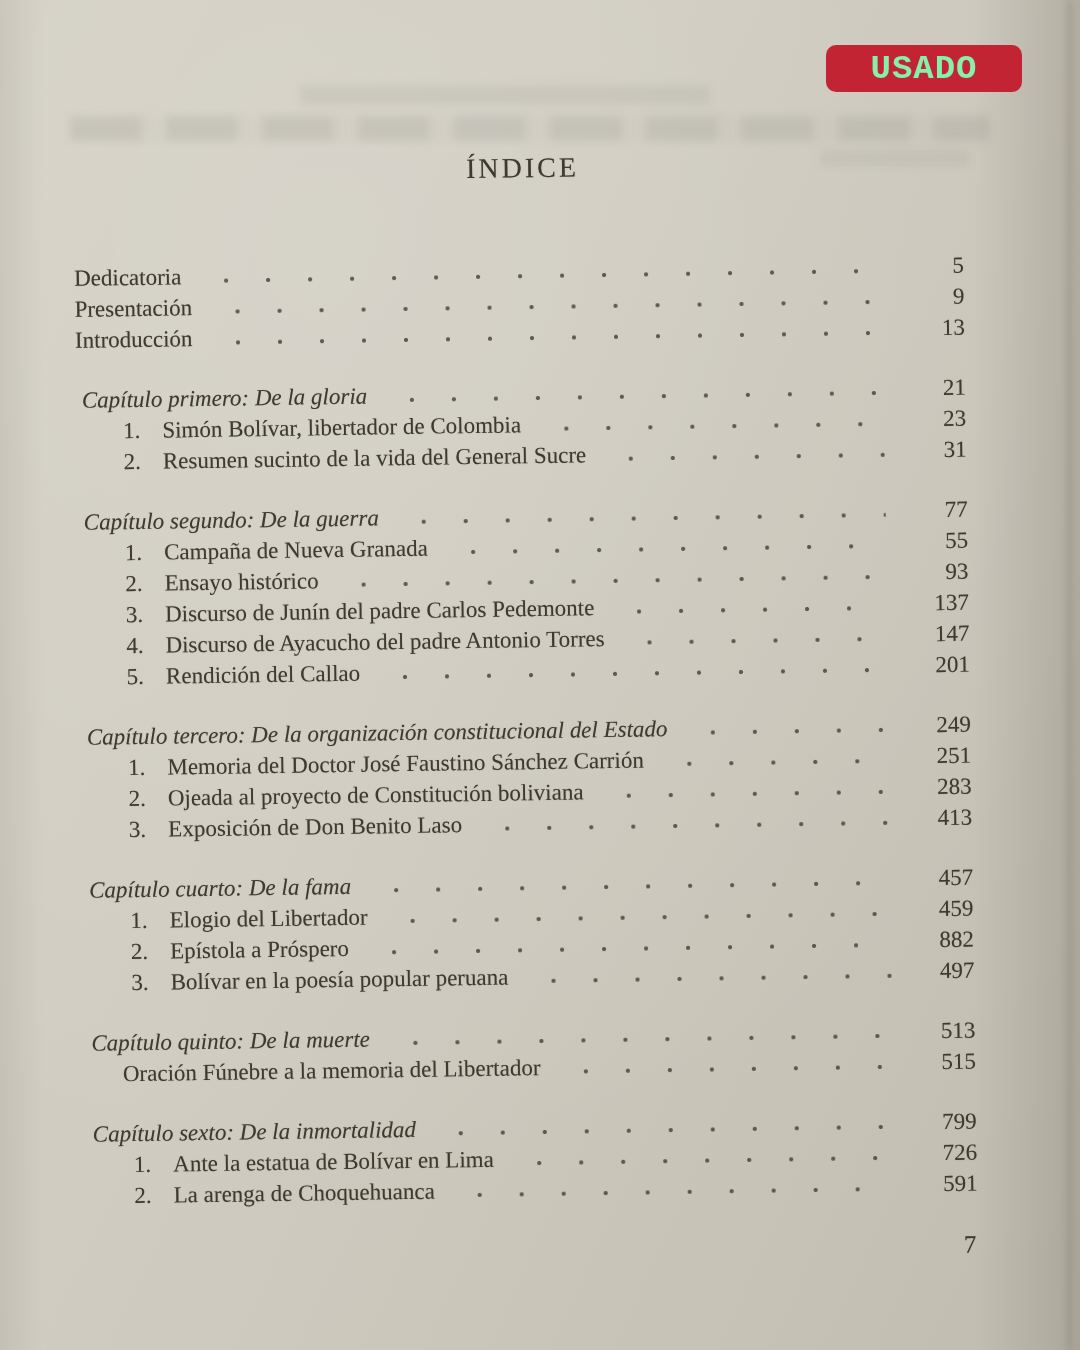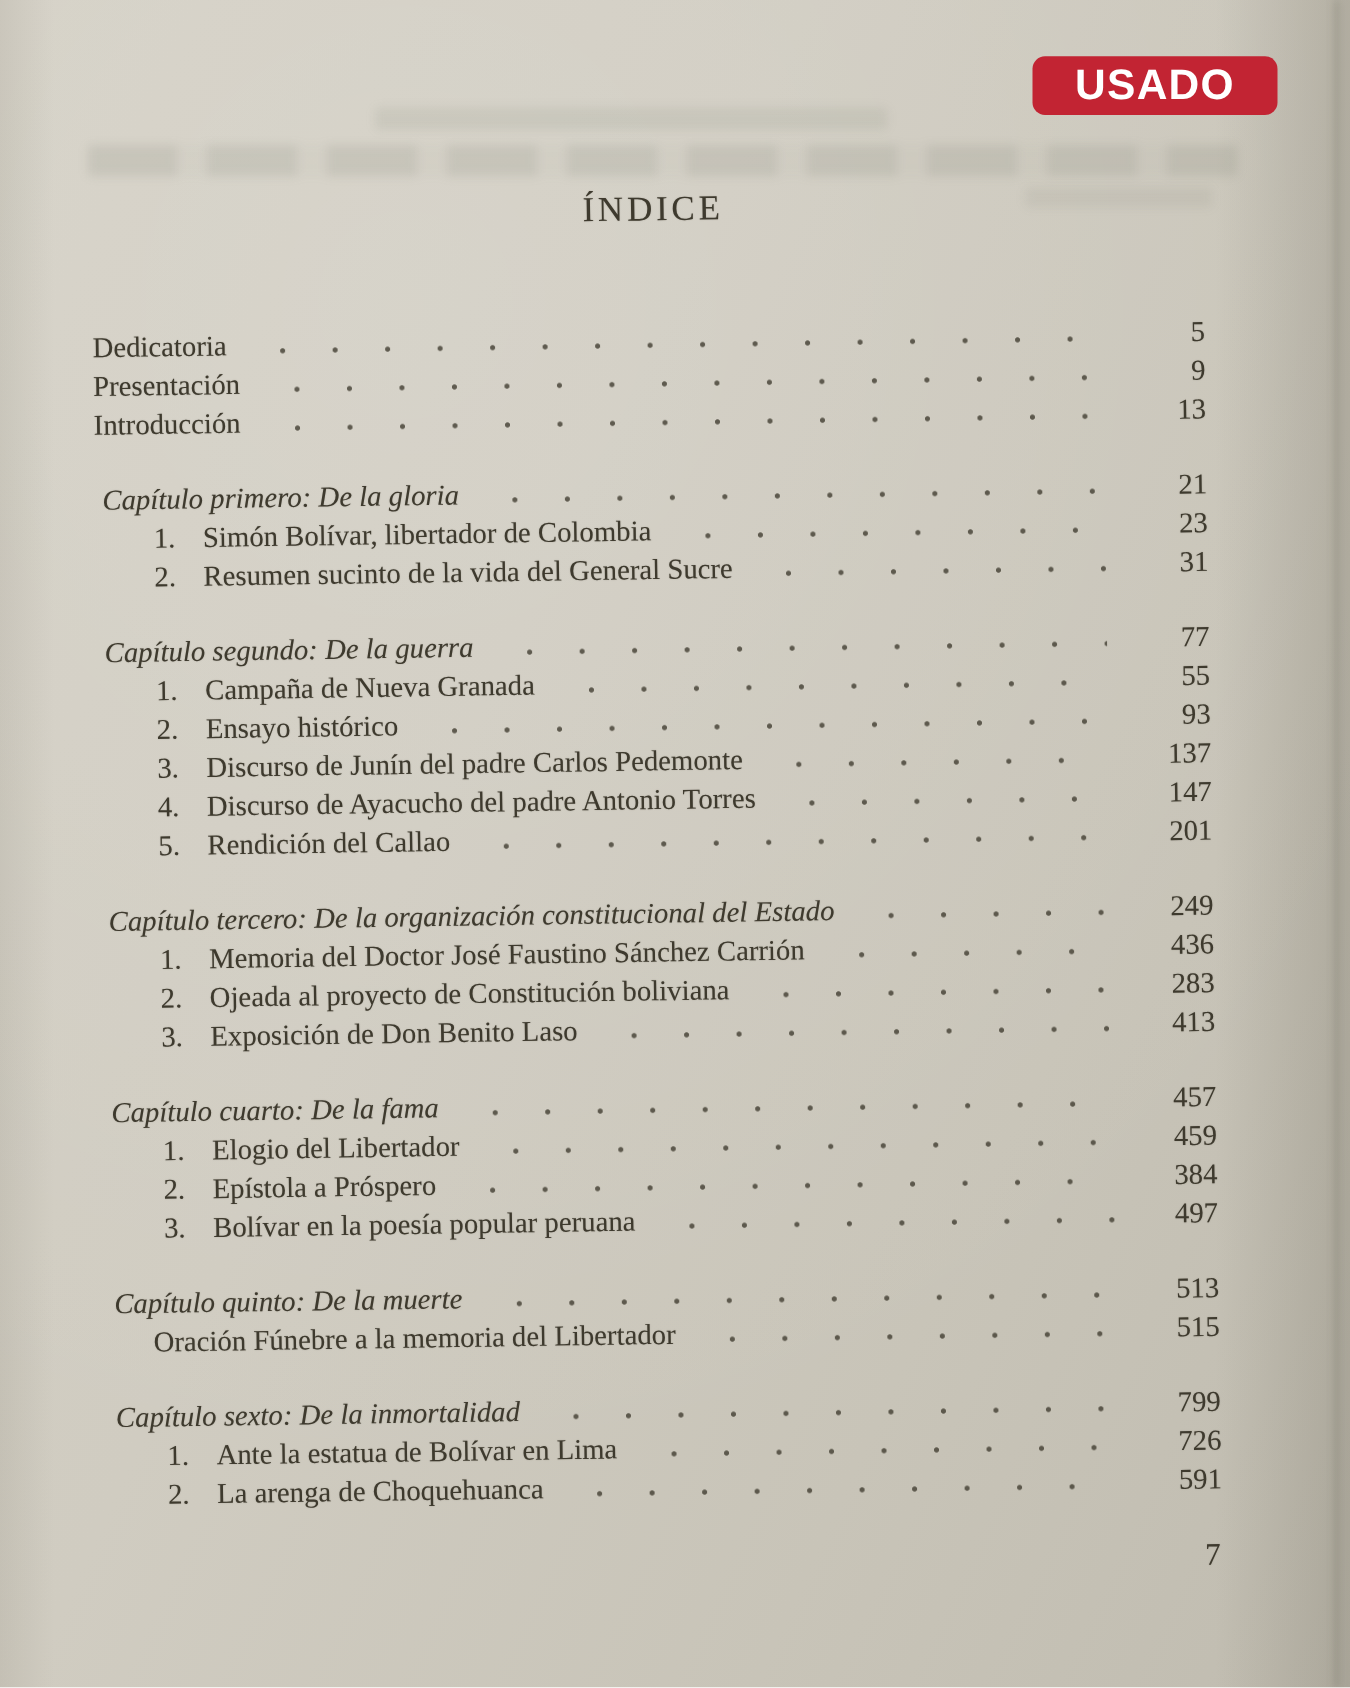--- a/index.html
+++ b/index.html
@@ -191,21 +191,21 @@
         <div class="group">
           <div class="row chapter">
             <span class="label">Capítulo tercero: De la organización constitucional del Estado</span>
             <span class="dots"></span>
             <span class="pg">249</span>
           </div>
           <div class="row item">
             <span class="num">1.</span>
             <span class="label">Memoria del Doctor José Faustino Sánchez Carrión</span>
             <span class="dots"></span>
-            <span class="pg">436</span>
+            <span class="pg">251</span>
           </div>
           <div class="row item">
             <span class="num">2.</span>
             <span class="label">Ojeada al proyecto de Constitución boliviana</span>
             <span class="dots"></span>
             <span class="pg">283</span>
           </div>
           <div class="row item">
             <span class="num">3.</span>
             <span class="label">Exposición de Don Benito Laso</span>
@@ -222,21 +222,21 @@
           <div class="row item">
             <span class="num">1.</span>
             <span class="label">Elogio del Libertador</span>
             <span class="dots"></span>
             <span class="pg">459</span>
           </div>
           <div class="row item">
             <span class="num">2.</span>
             <span class="label">Epístola a Próspero</span>
             <span class="dots"></span>
-            <span class="pg">384</span>
+            <span class="pg">882</span>
           </div>
           <div class="row item">
             <span class="num">3.</span>
             <span class="label">Bolívar en la poesía popular peruana</span>
             <span class="dots"></span>
             <span class="pg">497</span>
           </div>
         </div>
         <div class="group">
           <div class="row chapter">
@@ -266,15 +266,15 @@
             <span class="num">2.</span>
             <span class="label">La arenga de Choquehuanca</span>
             <span class="dots"></span>
             <span class="pg">591</span>
           </div>
         </div>
       </div>
     <div class="folio">7</div>
   </div>
 
-  <div class="badge" style="background: rgb(194, 36, 51); color: #ffffff;">USADO</div>
+  <div class="badge" style="background: rgb(194, 36, 51); color: #86efac; font-family: Liberation Mono, monospace;">USADO</div>
 
 </div>
 
 </body></html>

